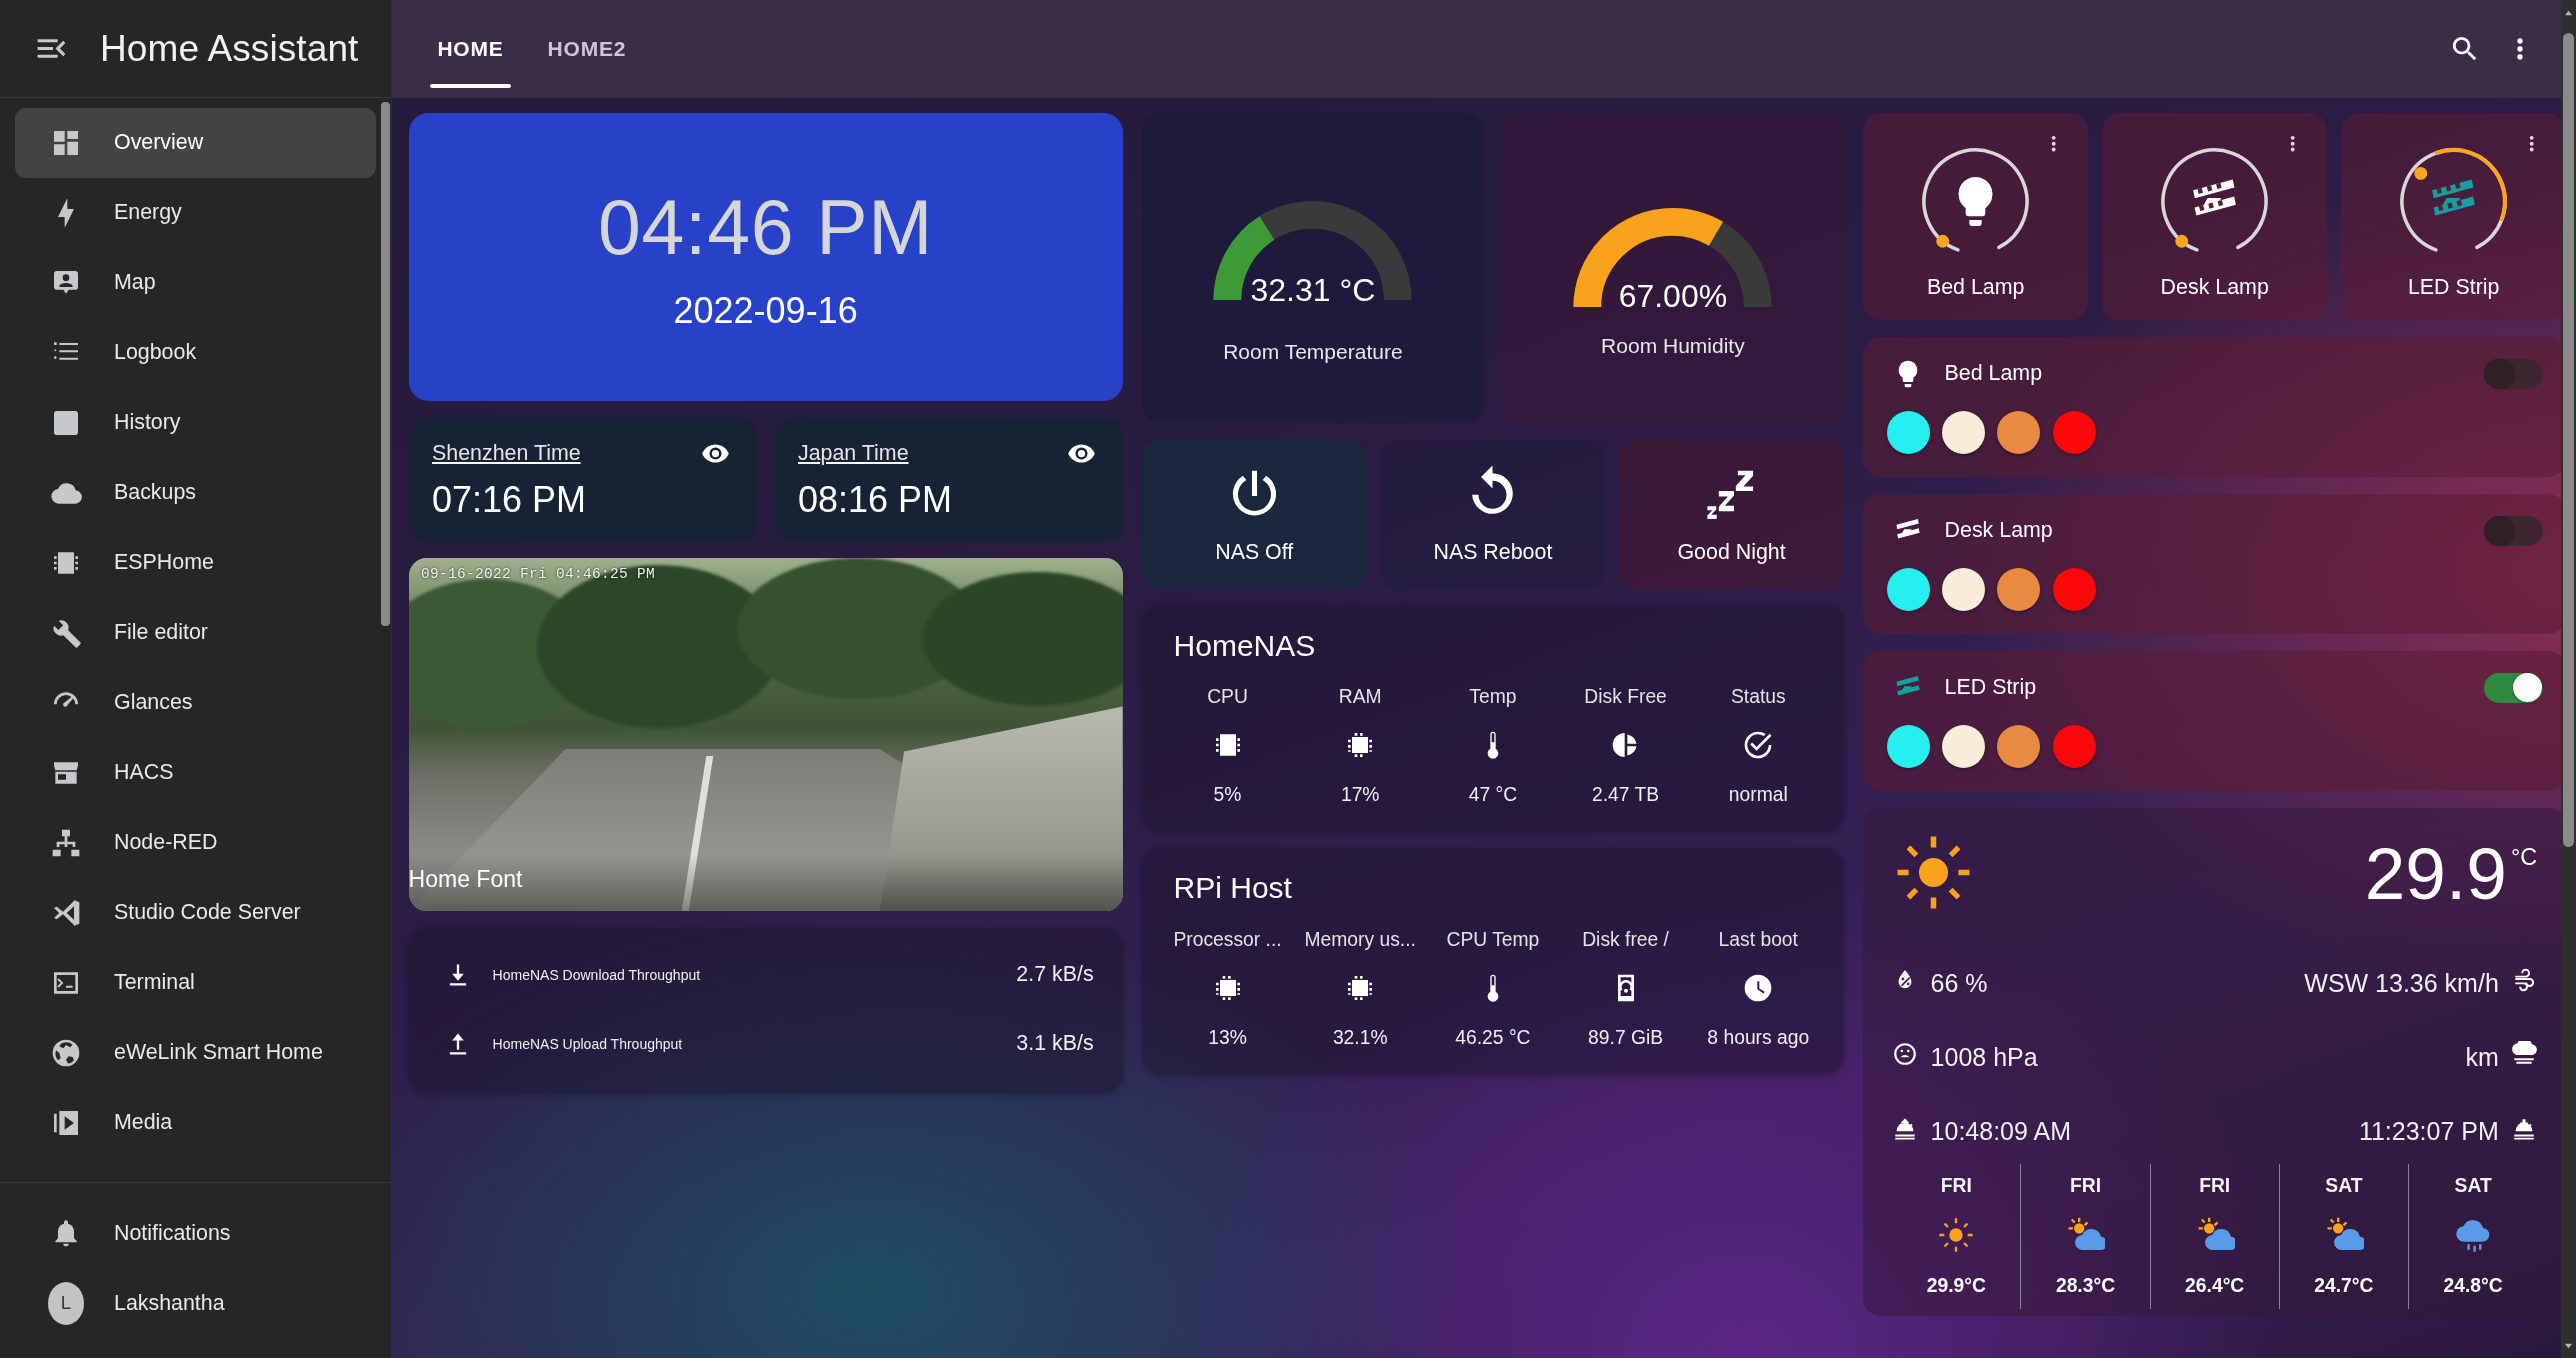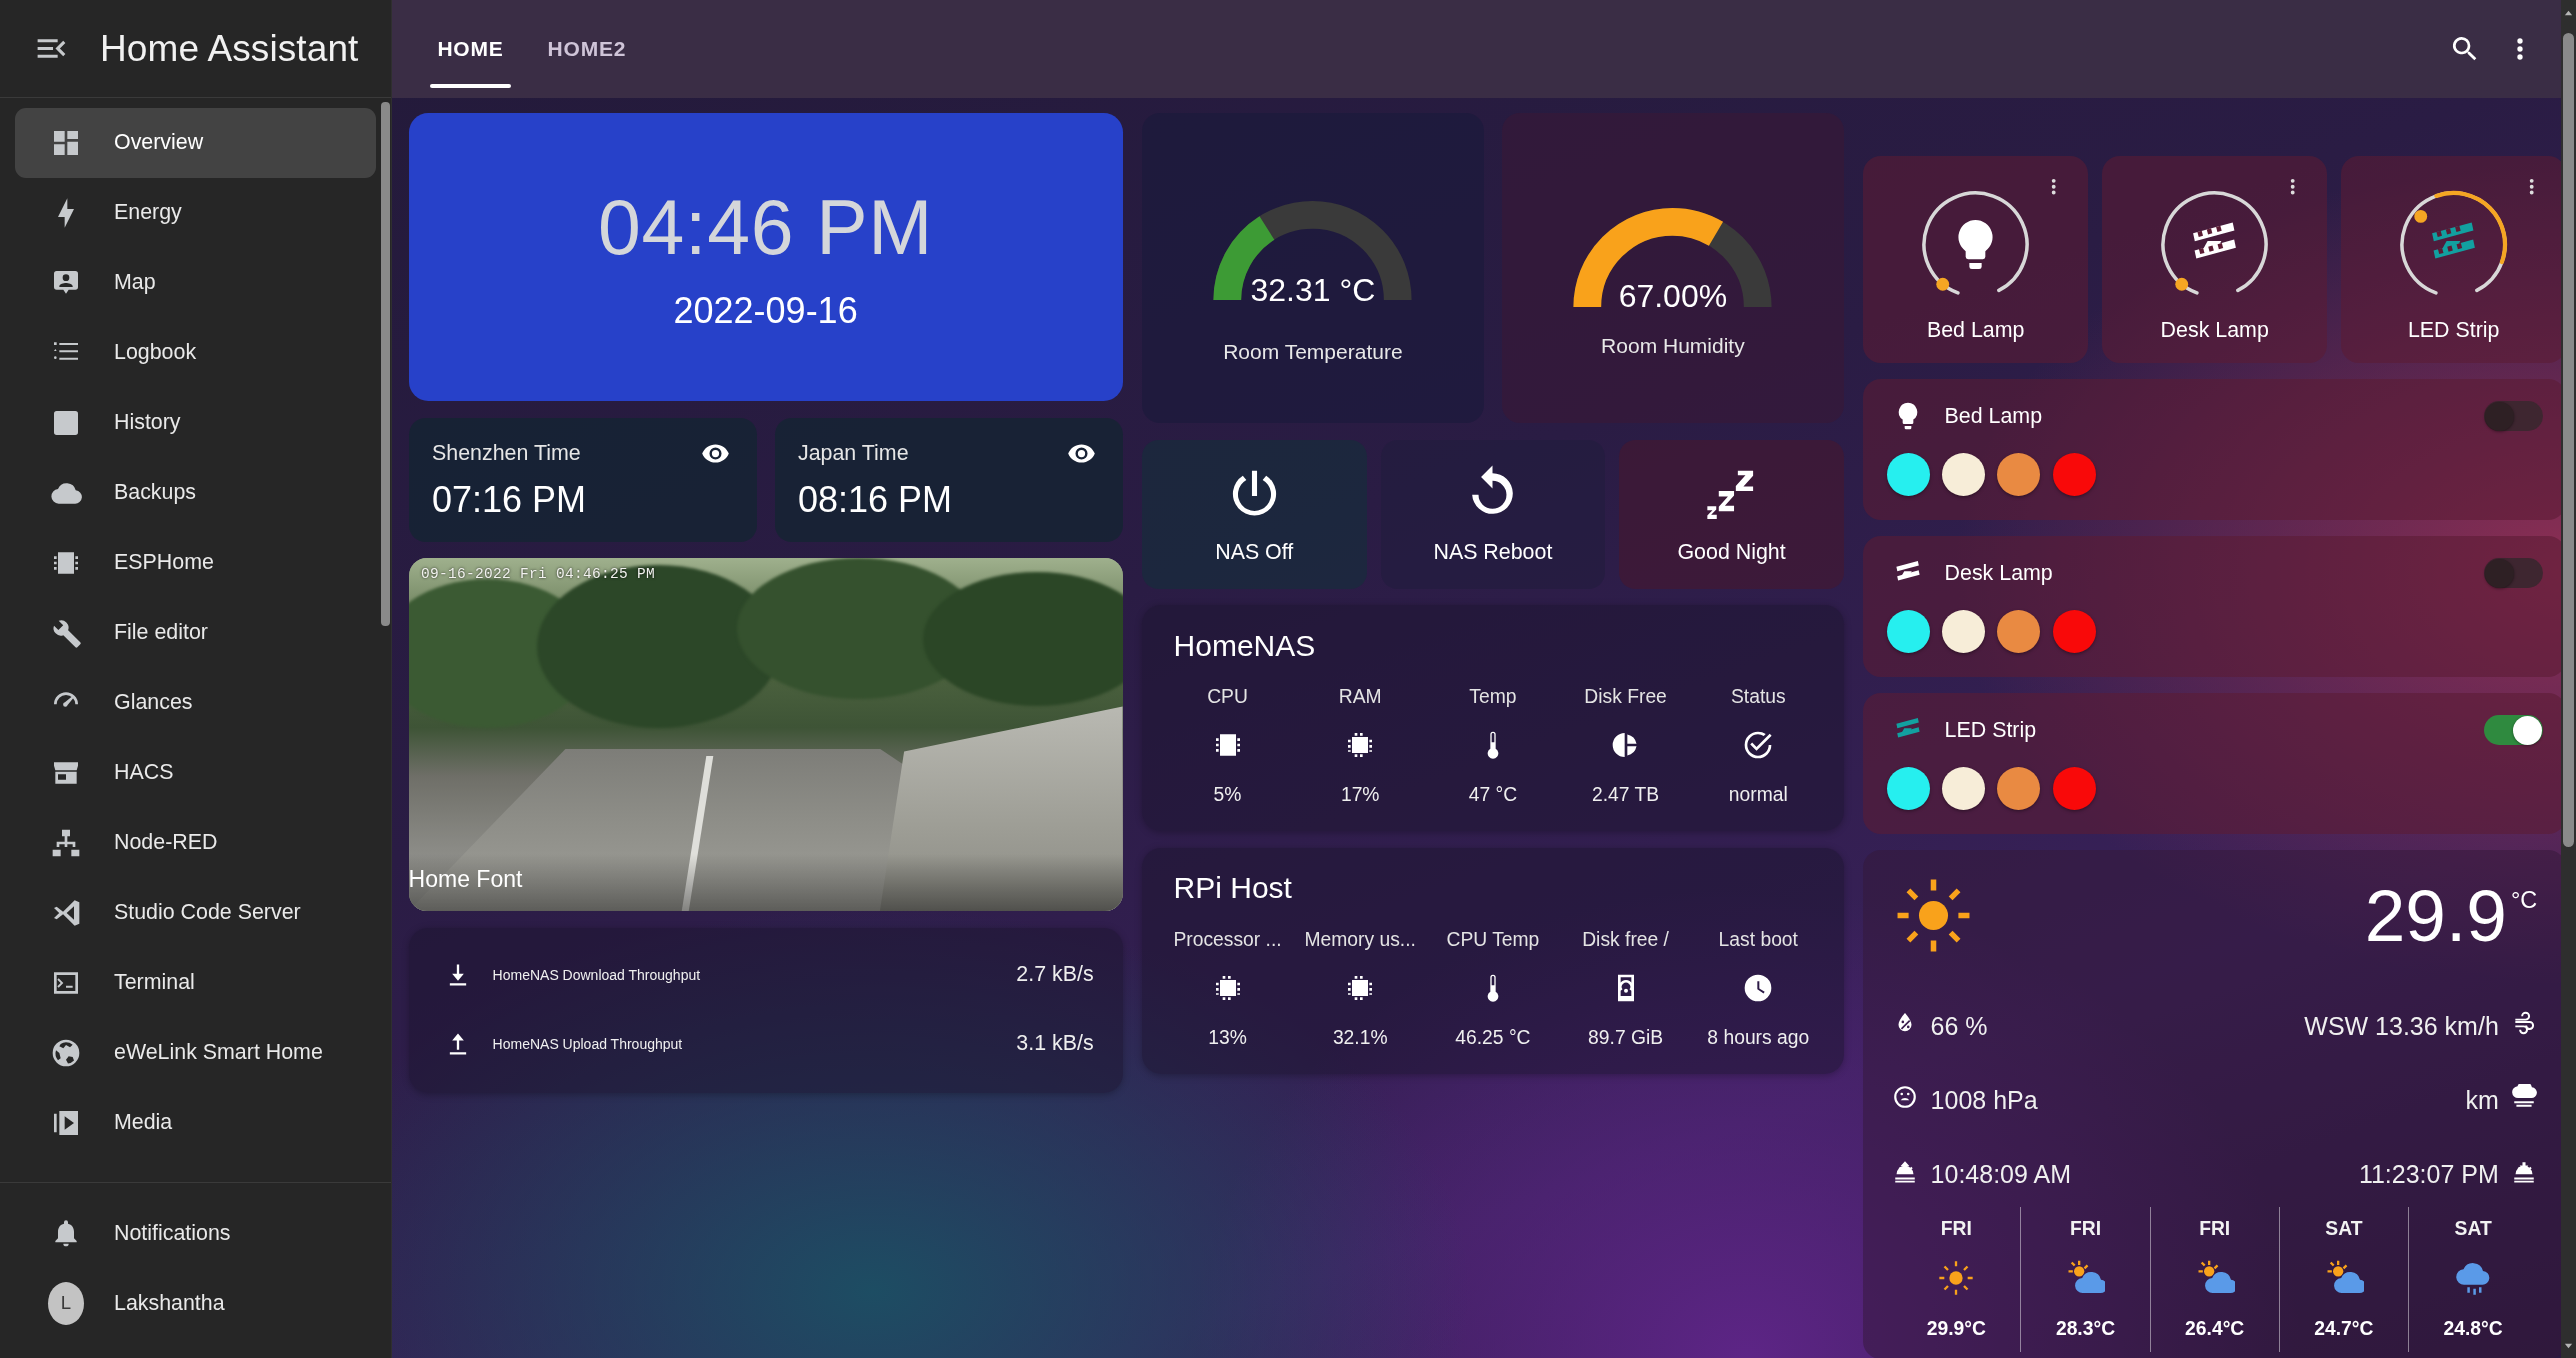--- a/index.html
+++ b/index.html
@@ -47,35 +47,35 @@
   .tb-spacer { flex:1; }
   .tb-ico { width:55px; height:55px; display:flex; align-items:center; justify-content:center;
             cursor:pointer; }
   .tb-ico svg { width:32px; height:32px; fill:#fff; }
 
   
   .content { flex:1; display:flex; gap:19.3px; padding:15px 16.6px 0 16.6px; overflow:hidden; }
   .col { display:flex; flex-direction:column; gap:16.6px; }
   .col-a { width:714px; flex:0 0 714px; }
   .col-b { width:702px; flex:0 0 702px; }
-  .col-c { width:703px; flex:0 0 703px;justify-content:flex-end; }
+  .col-c { width:703px; flex:0 0 703px; }
 
   .card { background:rgba(28,22,48,.52); border-radius:19.3px; overflow:hidden;
           box-shadow:0 1.4px 7px rgba(0,0,0,.25); }
 
   
   .clock { background:#2741c9; border-radius:19.3px; height:288px; display:flex; flex-direction:column;
            align-items:center; justify-content:center; gap:18px; }
   .clock-time { font-size:77px; color:#d4d6da; font-weight:400; letter-spacing:0.7px; }
   .clock-date { font-size:36px; color:#fff; font-weight:400; }
 
   
   .time-row { display:flex; gap:18px; }
   .time-card { flex:1; background:rgba(18,38,48,.72); border-radius:16.6px; padding:18px 23.4px 21px; }
-  .tc-head { display:flex; align-items:center; justify-content:space-between; }
+  .tc-head { display:flex; align-items:center; justify-content:space-between;text-decoration:underline; }
   .tc-name { font-size:21.4px; color:#e6e6e6; }
   .tc-eye { width:36px; height:36px; display:flex; align-items:center; justify-content:center;
             cursor:pointer; }
   .tc-eye svg { width:29px; height:29px; fill:#fff; }
   .tc-val { font-size:36px; color:#fff; margin-top:7px; }
 
   
   .cam { border-radius:18px; overflow:hidden; position:relative; height:353px;
          background:linear-gradient(#8a9a7b,#6f7f62); }
   .cam-sky { position:absolute; inset:0; background:

